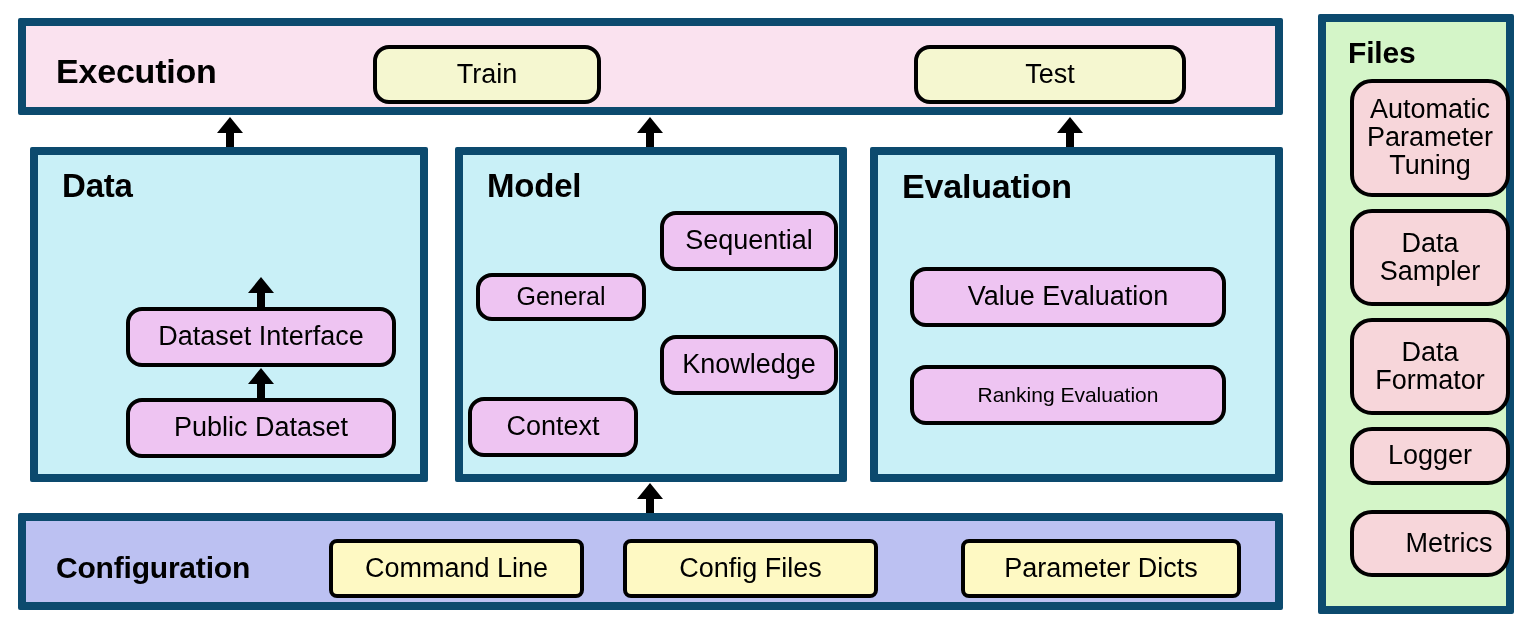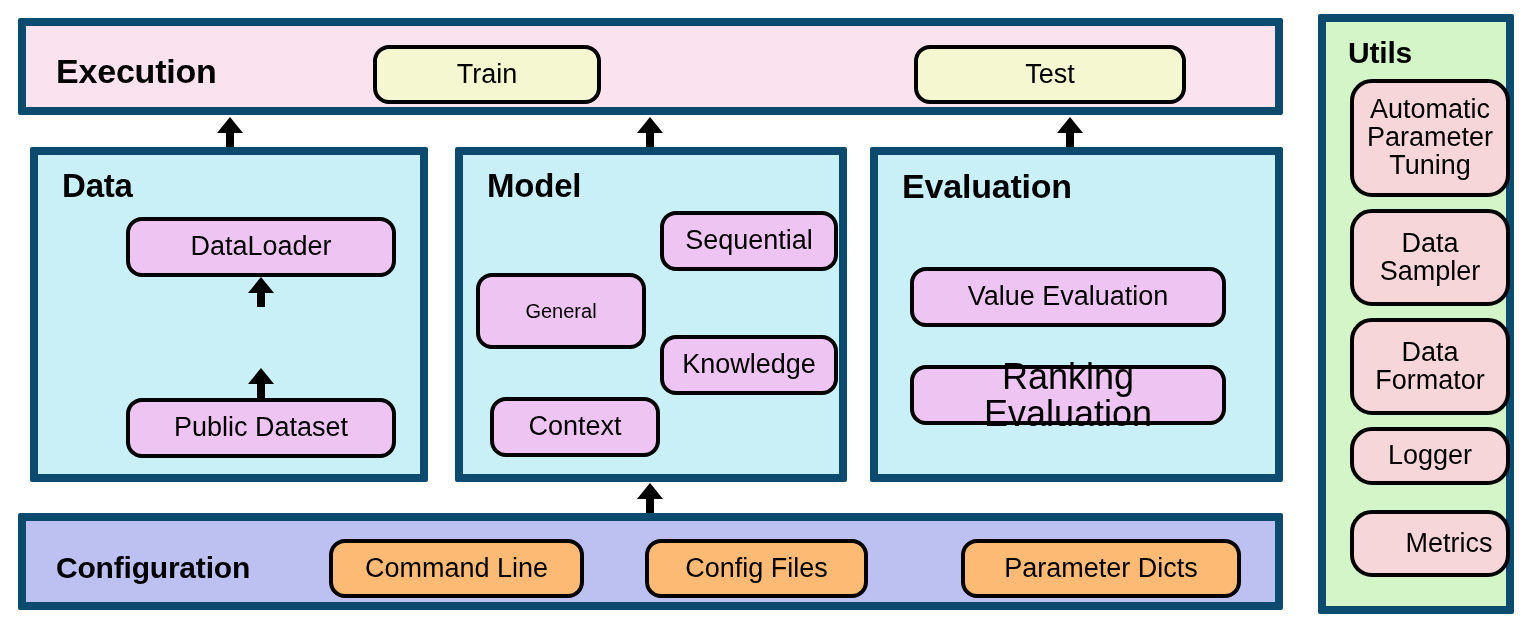--- a/index.html
+++ b/index.html
@@ -51,21 +51,21 @@
     white-space: pre-line;
   }
 
   
   .c-exec   { background: #fae2ef; }
   .c-stage  { background: #c9f0f7; }
   .c-config { background: #bcc1f2; }
   .c-utils  { background: #d4f5c8; }
   .c-train  { background: #f5f7d0; }
   .c-purple { background: #eec4f2; }
-  .c-green  { background: #fdba74; }
+  .c-green  { background: #fef9c3; border-radius: 8px; }
   .c-pink   { background: #f7d6da; border-radius: 22px; }
 
   
   .arrow {
     position: absolute;
     width: 26px;
   }
   .arrow .shaft {
     position: absolute;
     left: 9px;
@@ -104,61 +104,61 @@
     <div class="head"></div>
     <div class="shaft"></div>
   </div>
   <div class="arrow" style="left:1057px; top:117px; height:30px;">
     <div class="head"></div>
     <div class="shaft"></div>
   </div>
 
   <div class="panel c-stage" style="left:30px; top:147px; width:398px; height:335px;">
     <div class="panel-title" style="left:24px; top:12px; font-size:33px;">Data</div>
-    <div class="node c-purple" style="left:88px; top:62px; width:270px; height:60px; font-size:27px;">DataLoader</div>
+    <div class="node c-purple" style="left:88px; top:152px; width:270px; height:60px; font-size:27px;">Dataset Interface</div>
     <div class="node c-purple" style="left:88px; top:243px; width:270px; height:60px; font-size:27px;">Public Dataset</div>
 
     <div class="arrow" style="left:210px; top:122px; height:30px;">
       <div class="head"></div>
       <div class="shaft"></div>
     </div>
     <div class="arrow" style="left:210px; top:213px; height:30px;">
       <div class="head"></div>
       <div class="shaft"></div>
     </div>
   </div>
 
   <div class="panel c-stage" style="left:455px; top:147px; width:392px; height:335px;">
     <div class="panel-title" style="left:24px; top:12px; font-size:33px;">Model</div>
     <div class="node c-purple" style="left:197px; top:56px; width:178px; height:60px; font-size:27px;text-align:right;">Sequential</div>
-    <div class="node c-purple" style="left:13px; top:118px; width:170px; height:76px; font-size:20px;">General</div>
+    <div class="node c-purple" style="left:13px; top:118px; width:170px; height:48px; font-size:25px;">General</div>
     <div class="node c-purple" style="left:197px; top:180px; width:178px; height:60px; font-size:27px;">Knowledge</div>
-    <div class="node c-purple" style="left:27px; top:242px; width:170px; height:60px; font-size:27px;">Context</div>
+    <div class="node c-purple" style="left:5px; top:242px; width:170px; height:60px; font-size:27px;">Context</div>
   </div>
 
   <div class="panel c-stage" style="left:870px; top:147px; width:413px; height:335px;">
     <div class="panel-title" style="left:24px; top:12px; font-size:34px;">Evaluation</div>
     <div class="node c-purple" style="left:32px; top:112px; width:316px; height:60px; font-size:27px;">Value Evaluation</div>
-    <div class="node c-purple" style="left:32px; top:210px; width:316px; height:60px; font-size:36px;">Ranking Evaluation</div>
+    <div class="node c-purple" style="left:32px; top:210px; width:316px; height:60px; font-size:21px;">Ranking Evaluation</div>
   </div>
 
   <div class="arrow" style="left:637px; top:483px; height:30px;">
     <div class="head"></div>
     <div class="shaft"></div>
   </div>
 
   <div class="panel c-config" style="left:18px; top:513px; width:1265px; height:97px;">
     <div class="panel-title" style="left:30px; top:30px; font-size:30px;">Configuration</div>
     <div class="node c-green" style="left:303px; top:18px; width:255px; height:59px; font-size:27px;">Command Line</div>
-    <div class="node c-green" style="left:619px; top:18px; width:223px; height:59px; font-size:27px;">Config Files</div>
+    <div class="node c-green" style="left:597px; top:18px; width:255px; height:59px; font-size:27px;">Config Files</div>
     <div class="node c-green" style="left:935px; top:18px; width:280px; height:59px; font-size:27px;">Parameter Dicts</div>
   </div>
 
   <div class="panel c-utils" style="left:1318px; top:14px; width:196px; height:600px;">
-    <div class="panel-title" style="left:22px; top:14px; font-size:30px;">Utils</div>
+    <div class="panel-title" style="left:22px; top:14px; font-size:30px;">Files</div>
     <div class="node c-pink" style="left:24px; top:57px; width:160px; height:118px; font-size:27px;">Automatic
 Parameter
 Tuning</div>
     <div class="node c-pink" style="left:24px; top:187px; width:160px; height:97px; font-size:27px;">Data
 Sampler</div>
     <div class="node c-pink" style="left:24px; top:296px; width:160px; height:97px; font-size:27px;">Data
 Formator</div>
     <div class="node c-pink" style="left:24px; top:405px; width:160px; height:58px; font-size:27px;">Logger</div>
     <div class="node c-pink" style="left:24px; top:488px; width:160px; height:67px; font-size:27px;padding-left:38px;">Metrics</div>
   </div>

